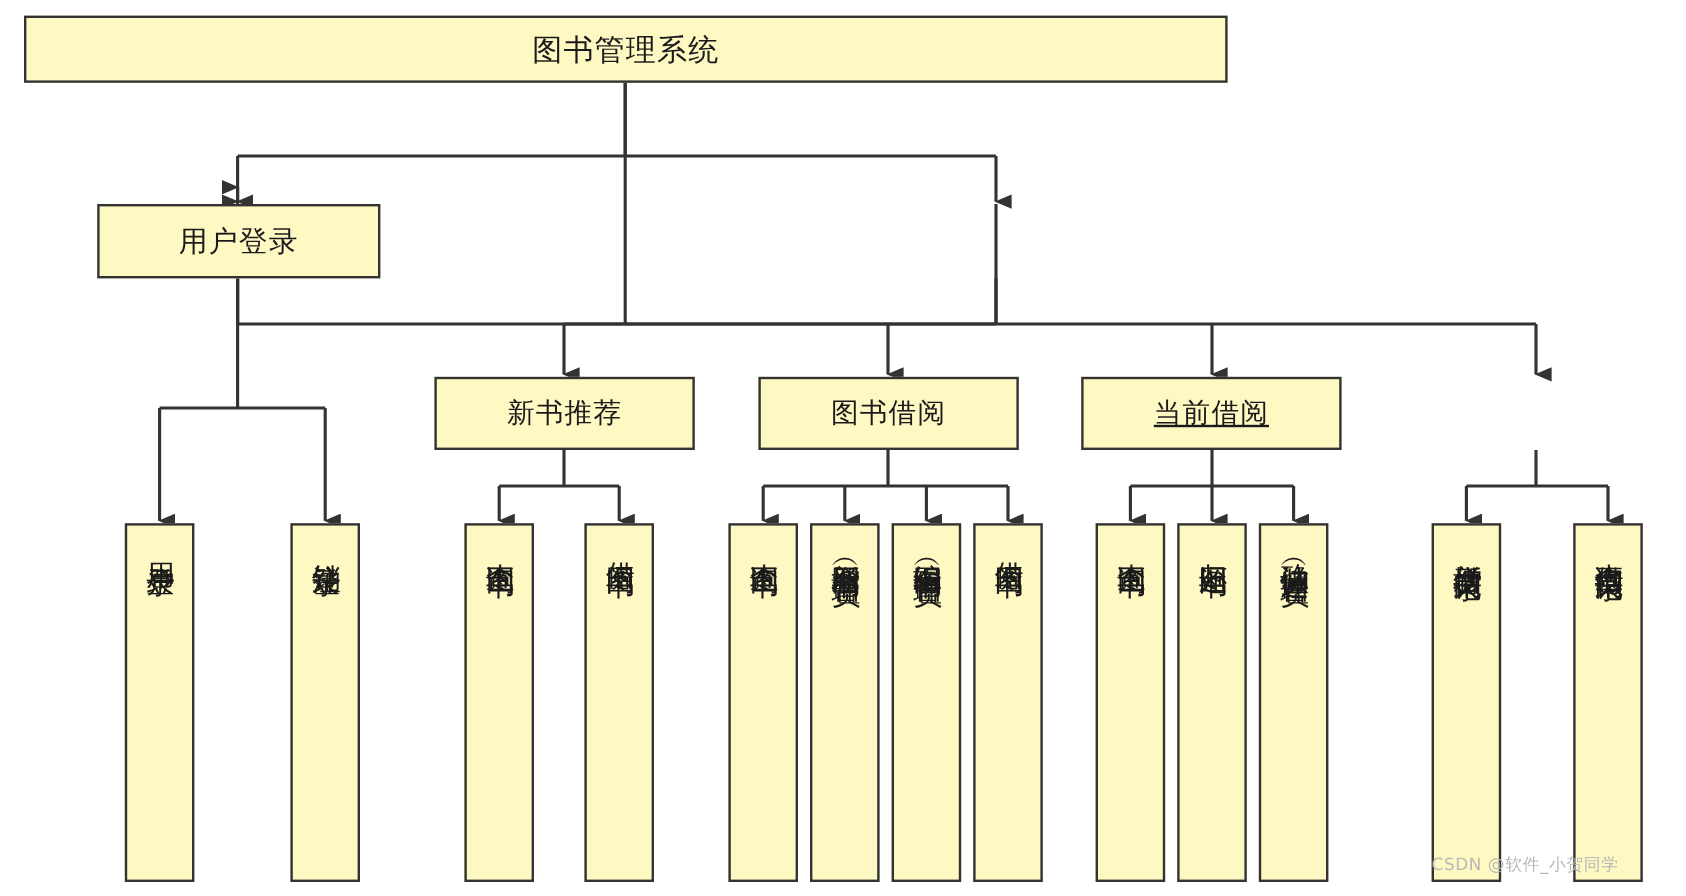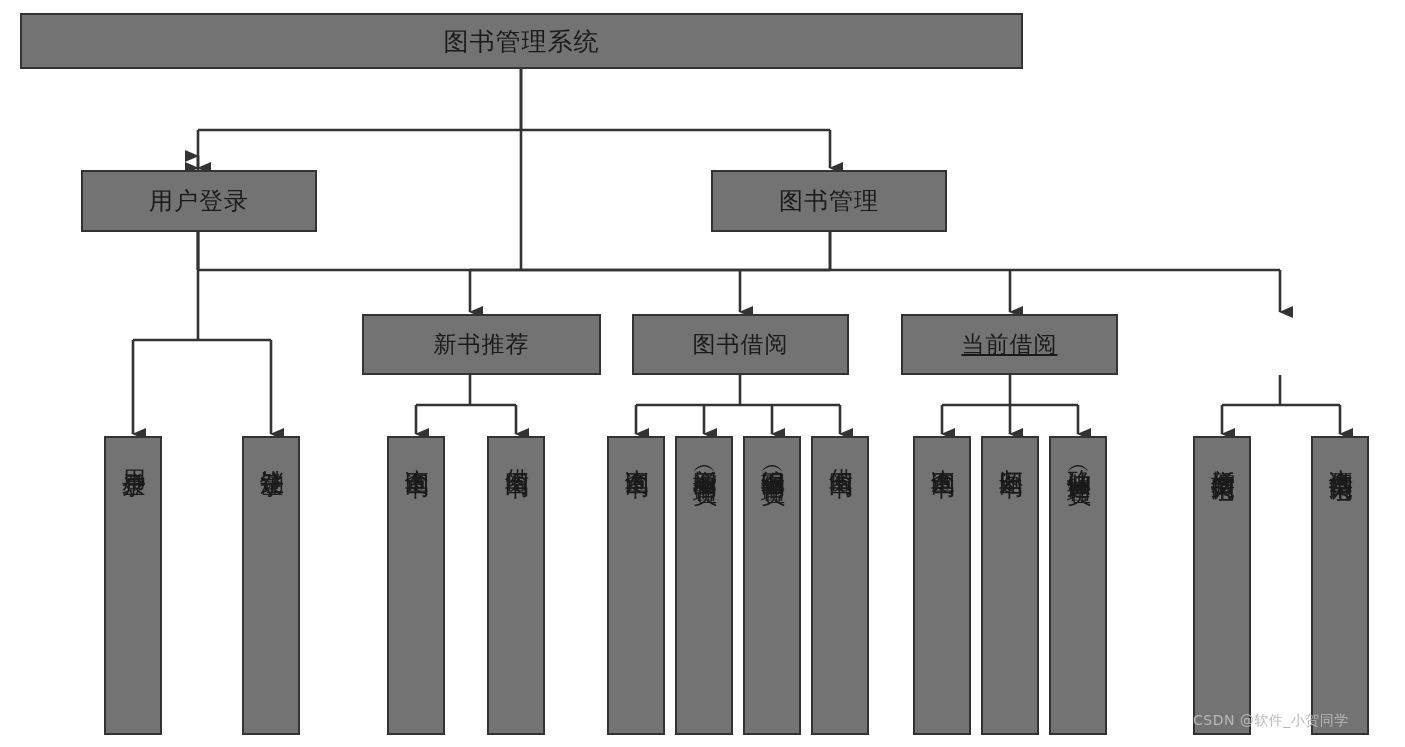--- a/index.html
+++ b/index.html
@@ -23,21 +23,21 @@
     left: 0;
     top: 0;
     width: 1405px;
     height: 747px;
     pointer-events: none;
   }
   .node {
     position: absolute;
     box-sizing: border-box;
     border: 2px solid #333333;
-    background: #737373;
+    background: #fef9c3;
     display: flex;
     align-items: center;
     justify-content: center;
     color: #1a1a1a;
   }
   .node.horiz {
     font-size: 25px;
     letter-spacing: 1px;
   }
   .node.lvl1 { font-size: 25px; }
@@ -139,25 +139,22 @@
     </g>
   </svg>
 
   <div class="node horiz lvl1" style="left:20px; top:13px; width:1003px; height:56px;">
     <span class="lbl">图书管理系统</span>
   </div>
 
   <div class="node horiz lvl2" style="left:81px; top:170px; width:236px; height:62px;">
     <span class="lbl">用户登录</span>
   </div>
-  <div class="node horiz lvl2" style="left:711px; top:170px; width:236px; height:62px;">
-    <span class="lbl">图书管理</span>
-  </div>
-
-  <div class="node horiz lvl3" style="left:362px; top:314px; width:239px; height:61px;">
+
+  <div class="node horiz lvl3" style="left:362px; top:314px; width:217px; height:61px;">
     <span class="lbl">新书推荐</span>
   </div>
   <div class="node horiz lvl3" style="left:632px; top:314px; width:217px; height:61px;">
     <span class="lbl">图书借阅</span>
   </div>
   <div class="node horiz lvl3" style="left:901px; top:314px; width:217px; height:61px;text-decoration:underline;">
     <span class="lbl">当前借阅</span>
   </div>
 
   <div class="node leaf" style="left:104px; top:436px; width:58px; height:299px;">

